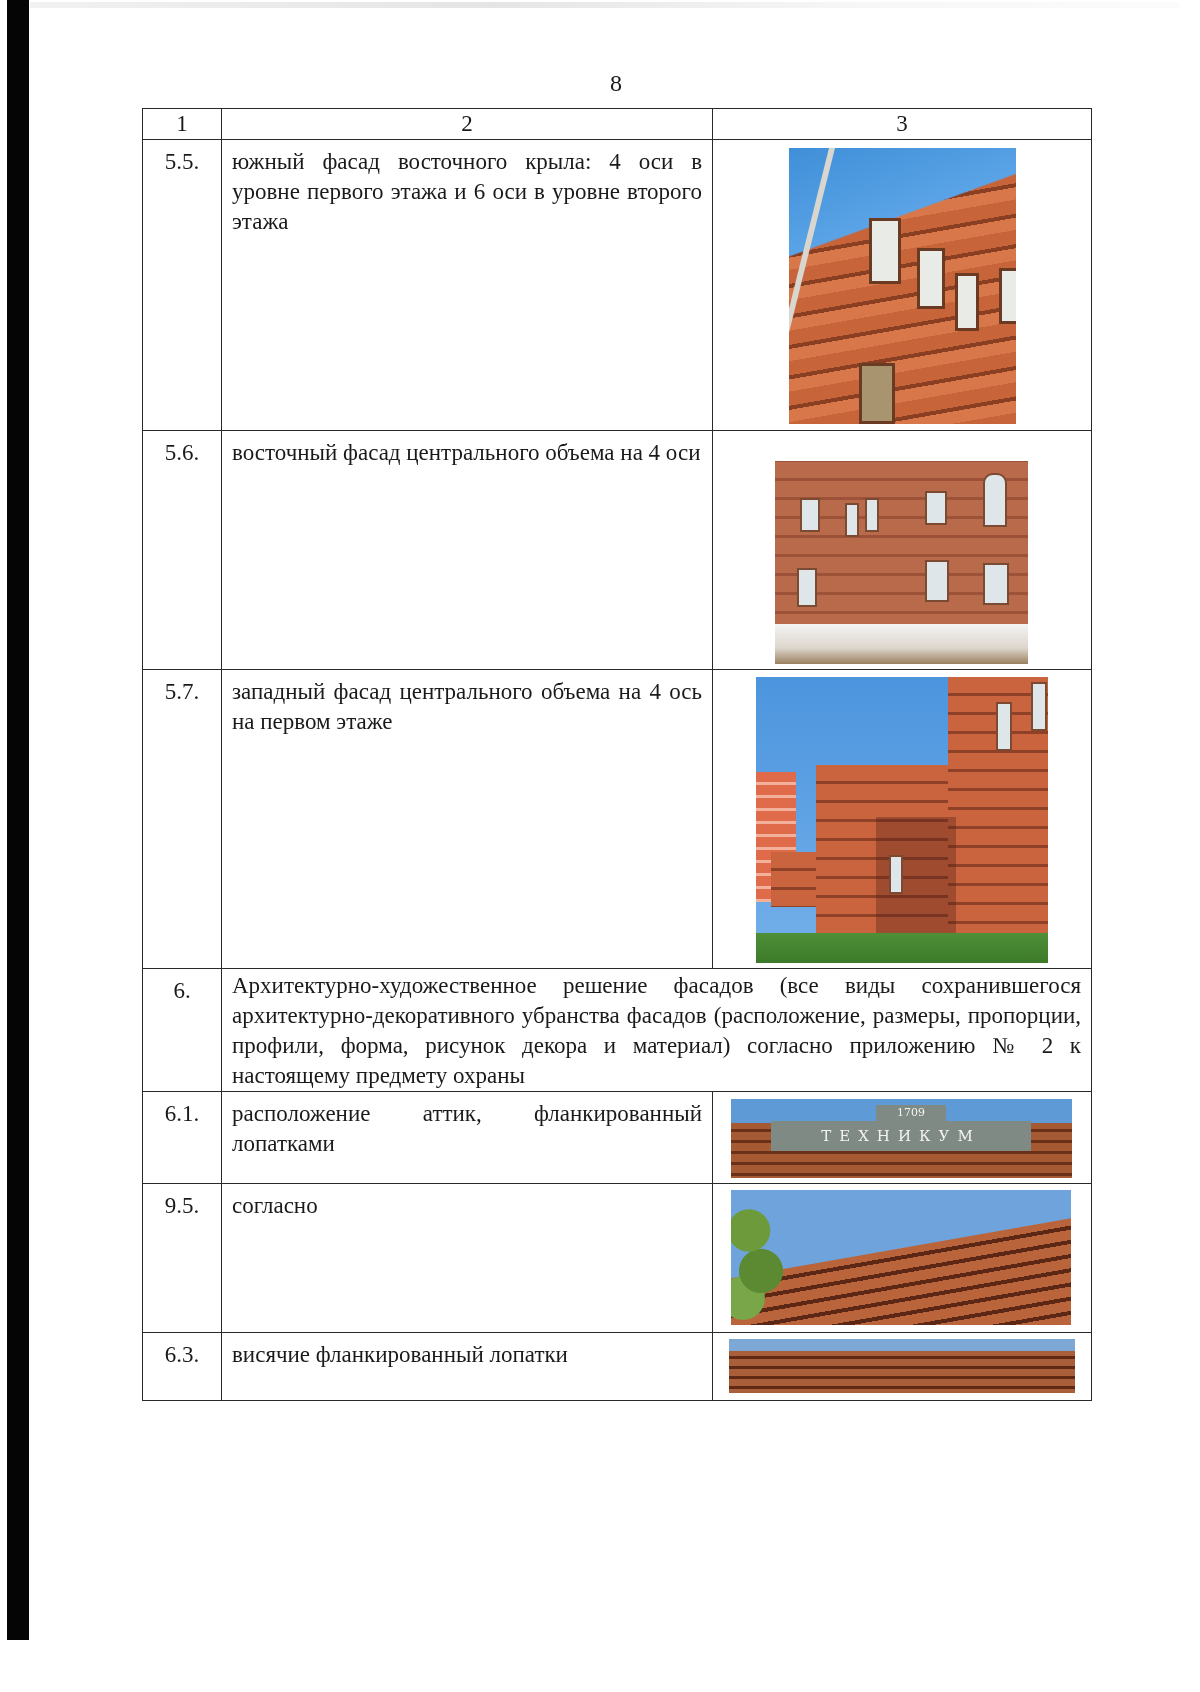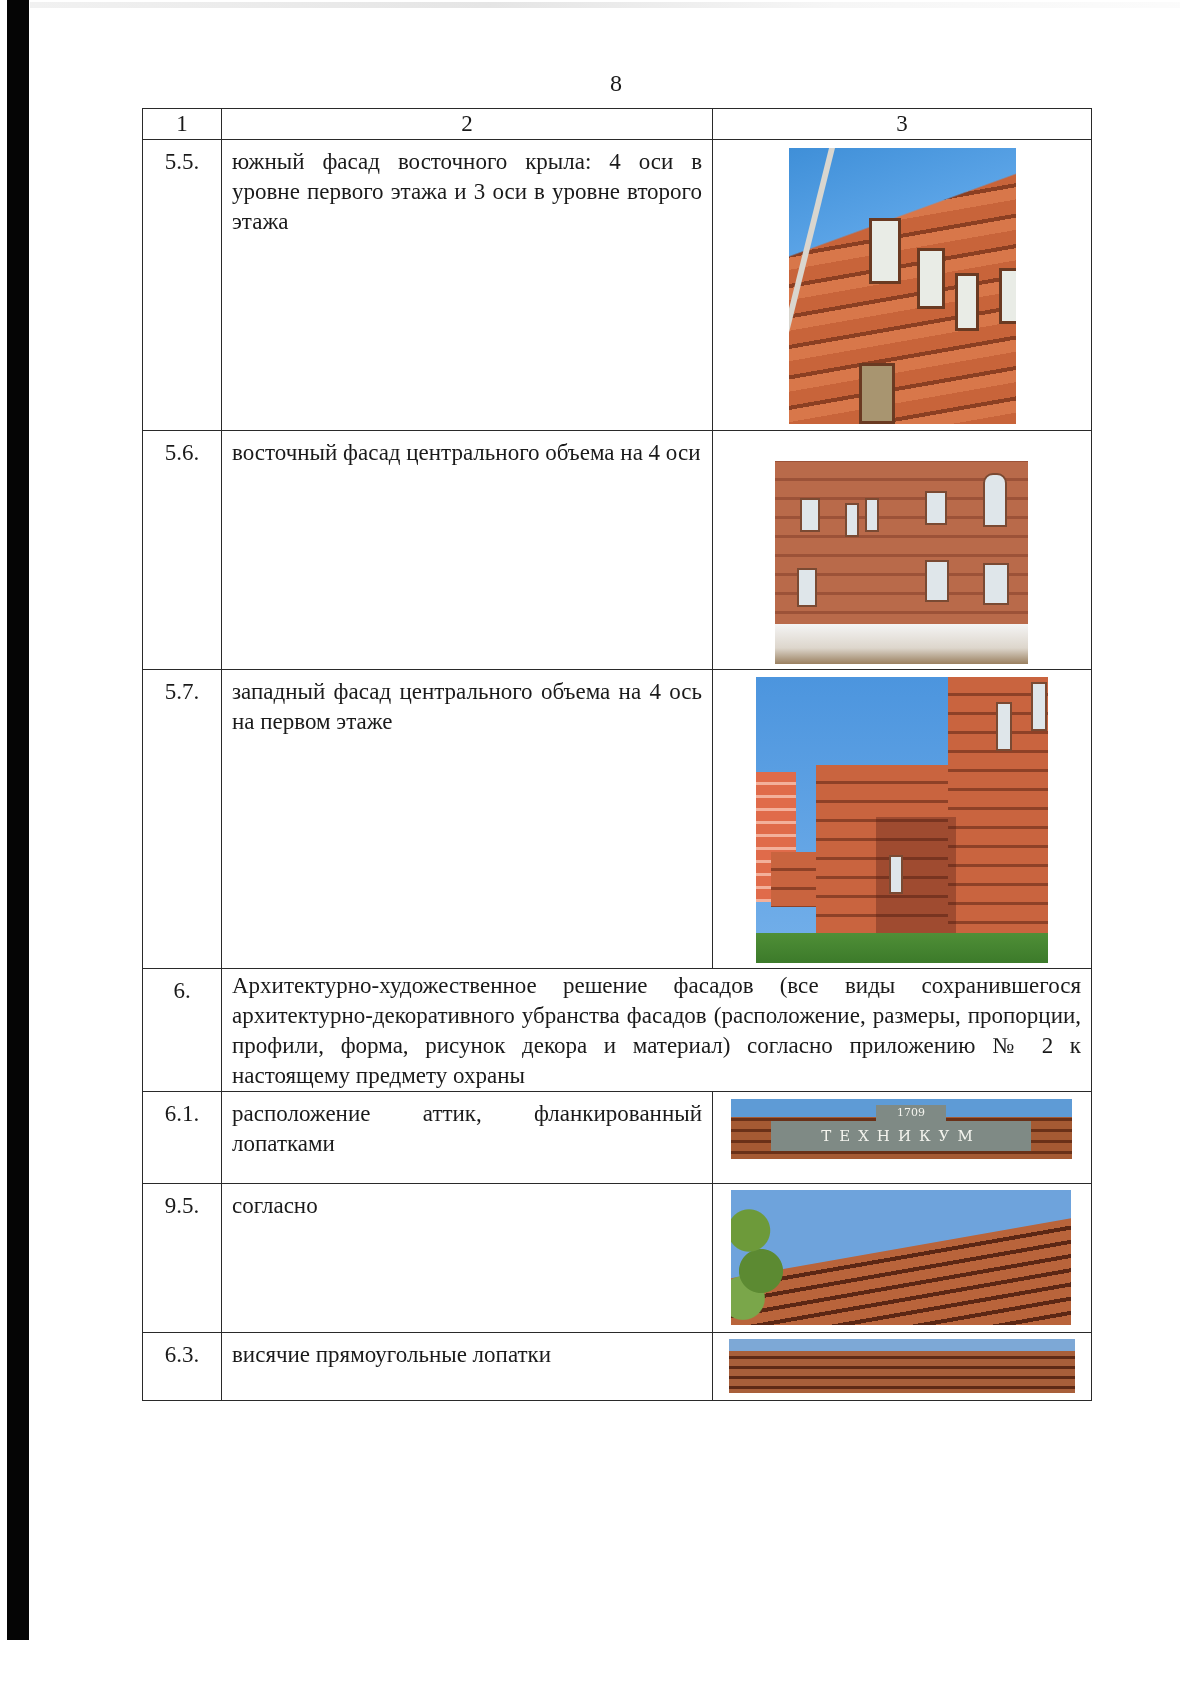--- a/index.html
+++ b/index.html
@@ -102,21 +102,21 @@
     </colgroup>
   <tbody>
       <tr class="hdr">
     <td>1</td>
     <td>2</td>
     <td>3</td>
   </tr>
 
   <tr style="height:291px;padding-left:36px;">
     <td class="num">5.5.</td>
-    <td class="desc">южный фасад восточного крыла: 4 оси в уровне первого этажа и 3 оси в уровне второго этажа</td>
+    <td class="desc">южный фасад восточного крыла: 4 оси в уровне первого этажа и 6 оси в уровне второго этажа</td>
     <td class="pic">
       <div class="photo p55" style="left:76px; top:8px; width:227px; height:276px;">
         <div class="pipe"></div>
         <div class="win" style="left:80px; top:70px; width:26px; height:60px;"></div>
         <div class="win" style="left:128px; top:100px; width:22px; height:55px;"></div>
         <div class="win" style="left:166px; top:125px; width:18px; height:52px;"></div>
         <div class="win" style="left:210px; top:120px; width:14px; height:50px;"></div>
         <div class="win" style="left:70px; top:215px; width:30px; height:55px; background:#a89570;"></div>
       </div>
     </td>
@@ -160,38 +160,38 @@
 
   <tr style="height:123px;">
     <td class="num">6.</td>
     <td class="desc-wide" colspan="2">Архитектурно-художественное решение фасадов (все виды сохранившегося архитектурно-декоративного убранства фасадов (расположение, размеры, пропорции, профили, форма, рисунок декора и материал) согласно приложению № 2 к настоящему предмету охраны</td>
   </tr>
 
   <tr style="height:92px;">
     <td class="num">6.1.</td>
     <td class="desc">расположение аттик, фланкированный лопатками</td>
     <td class="pic">
-      <div class="photo p61" style="left:18px; top:7px; width:341px; height:60px;">
+      <div class="photo p61" style="left:18px; top:7px; width:341px; height:79px;">
         <div class="year">1709</div>
         <div class="sign">ТЕХНИКУМ</div>
       </div>
     </td>
   </tr>
 
   <tr style="height:149px;">
     <td class="num">9.5.</td>
     <td class="desc">согласно</td>
     <td class="pic">
       <div class="photo p62" style="left:18px; top:6px; width:340px; height:135px;">
         <div class="tree"></div>
       </div>
     </td>
   </tr>
 
   <tr style="height:68px;">
     <td class="num">6.3.</td>
-    <td class="desc">висячие прямоугольные лопатки</td>
+    <td class="desc">висячие фланкированный лопатки</td>
     <td class="pic">
       <div class="photo p63" style="left:16px; top:6px; width:346px; height:54px;"></div>
     </td>
   </tr>
 </tbody>
   </table>
 
 </body></html>

